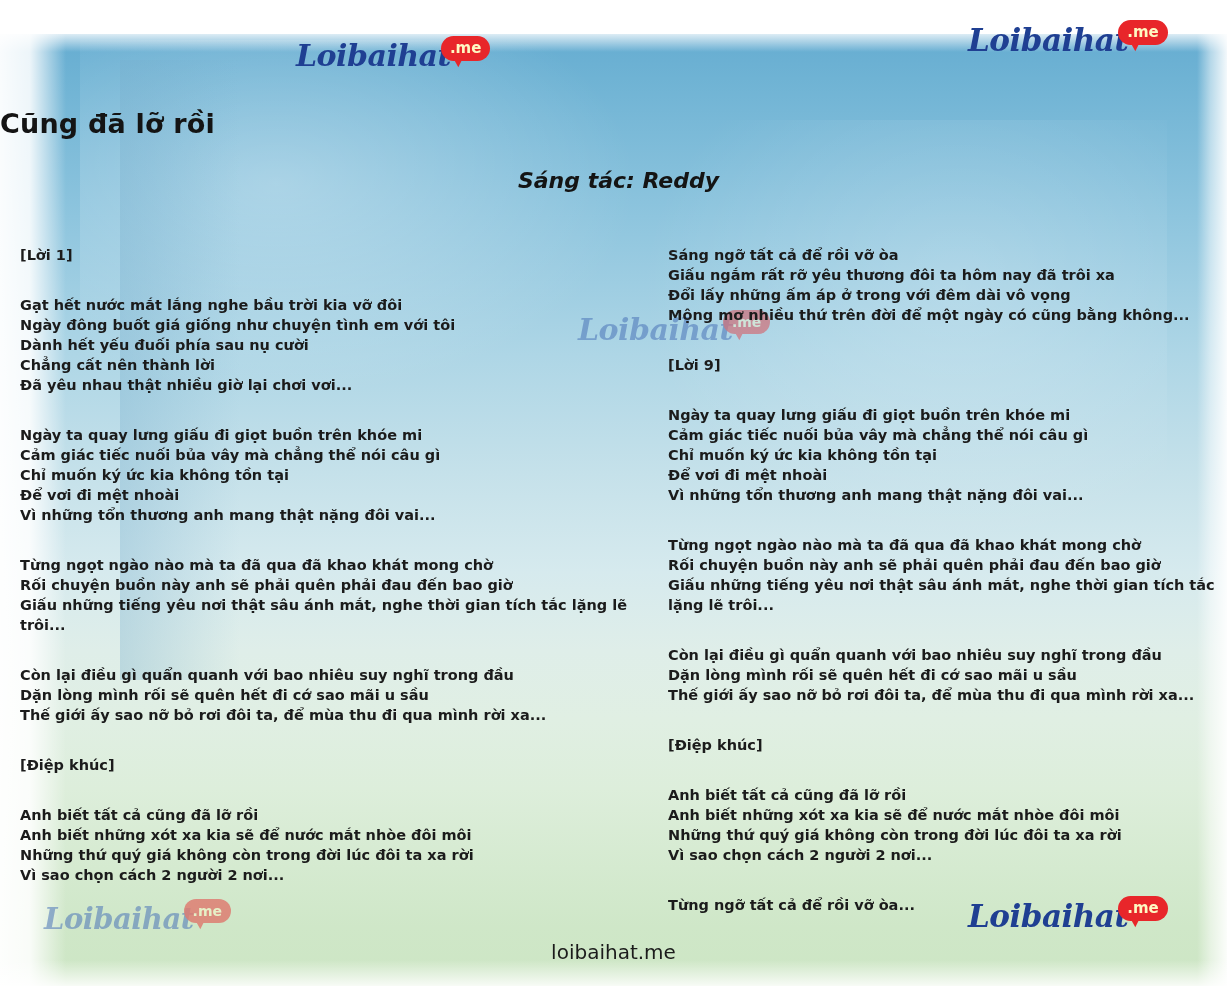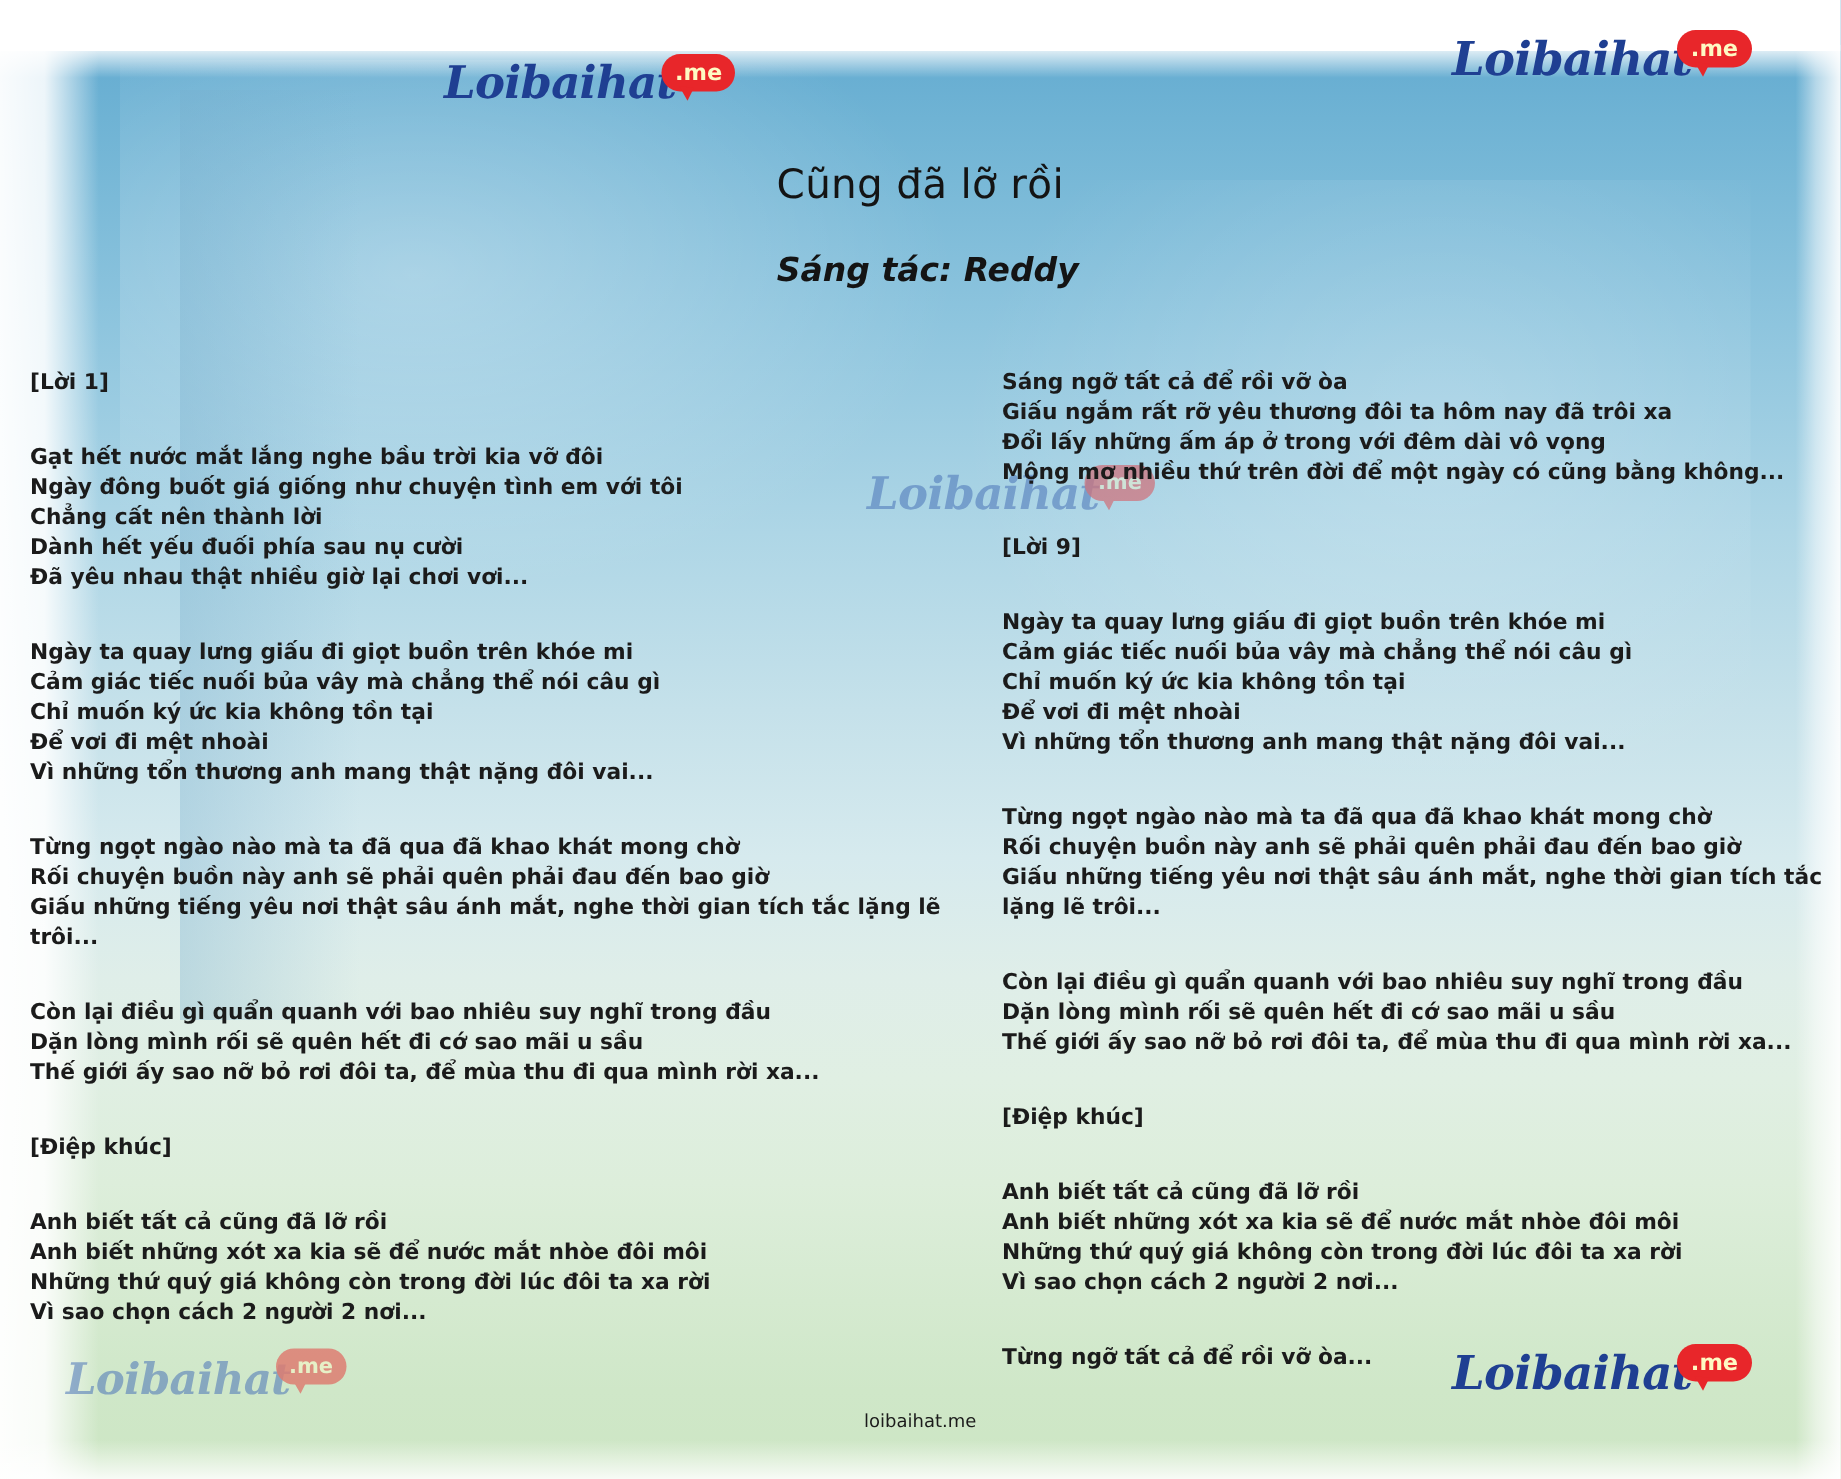--- a/index.html
+++ b/index.html
@@ -143,23 +143,22 @@
 
   #wm-bottom-right { left: 968px; top: 898px; }
   #wm-bottom-right .wm-word { font-size: 31px; color: #1f3f92; }
   #wm-bottom-right .bubble { font-size: 15px; padding: 5px 9px; margin-left: -10px; margin-top: -16px; }
 
   
   #song-title {
     position: absolute;
     left: 0; right: 0;
     top: 108px;
-    text-align: center;
     font-size: 27px;
-    font-weight: normal;
+    font-weight: bold;
     color: #141414;
     letter-spacing: 0.2px;
   }
   #song-author {
     position: absolute;
     left: 0; right: 0;
     top: 168px;
     text-align: center;
     font-size: 22px;
     font-weight: bold;
@@ -191,21 +190,21 @@
   }
   .stanza.tight { margin-bottom: 0; }
   .line { white-space: normal; }
   .section-tag { margin: 0 0 30px 0; }
 
   #footer-url {
     position: absolute;
     left: 0; right: 0;
     top: 940px;
     text-align: center;
-    font-size: 12px;
+    font-size: 20px;
     color: #1b1b1b;
   }
 </style>
 </head>
 <body>
 
 <div id="page">
 
   <div class="frame-top"></div>
   <div class="frame-left"></div>
@@ -242,22 +241,22 @@
 
   <div id="song-title">Cũng đã lỡ rồi</div>
   <div id="song-author">Sáng tác: Reddy</div>
 
   <div class="column" id="col-left">
     <div class="section-tag">[Lời 1]</div>
 
     <div class="stanza">
       <div class="line">Gạt hết nước mắt lắng nghe bầu trời kia vỡ đôi</div>
       <div class="line">Ngày đông buốt giá giống như chuyện tình em với tôi</div>
+      <div class="line">Dành hết yếu đuối phía sau nụ cười</div>
       <div class="line">Chẳng cất nên thành lời</div>
-      <div class="line">Dành hết yếu đuối phía sau nụ cười</div>
       <div class="line">Đã yêu nhau thật nhiều giờ lại chơi vơi...</div>
     </div>
 
     <div class="stanza">
       <div class="line">Ngày ta quay lưng giấu đi giọt buồn trên khóe mi</div>
       <div class="line">Cảm giác tiếc nuối bủa vây mà chẳng thể nói câu gì</div>
       <div class="line">Chỉ muốn ký ức kia không tồn tại</div>
       <div class="line">Để vơi đi mệt nhoài</div>
       <div class="line">Vì những tổn thương anh mang thật nặng đôi vai...</div>
     </div>

